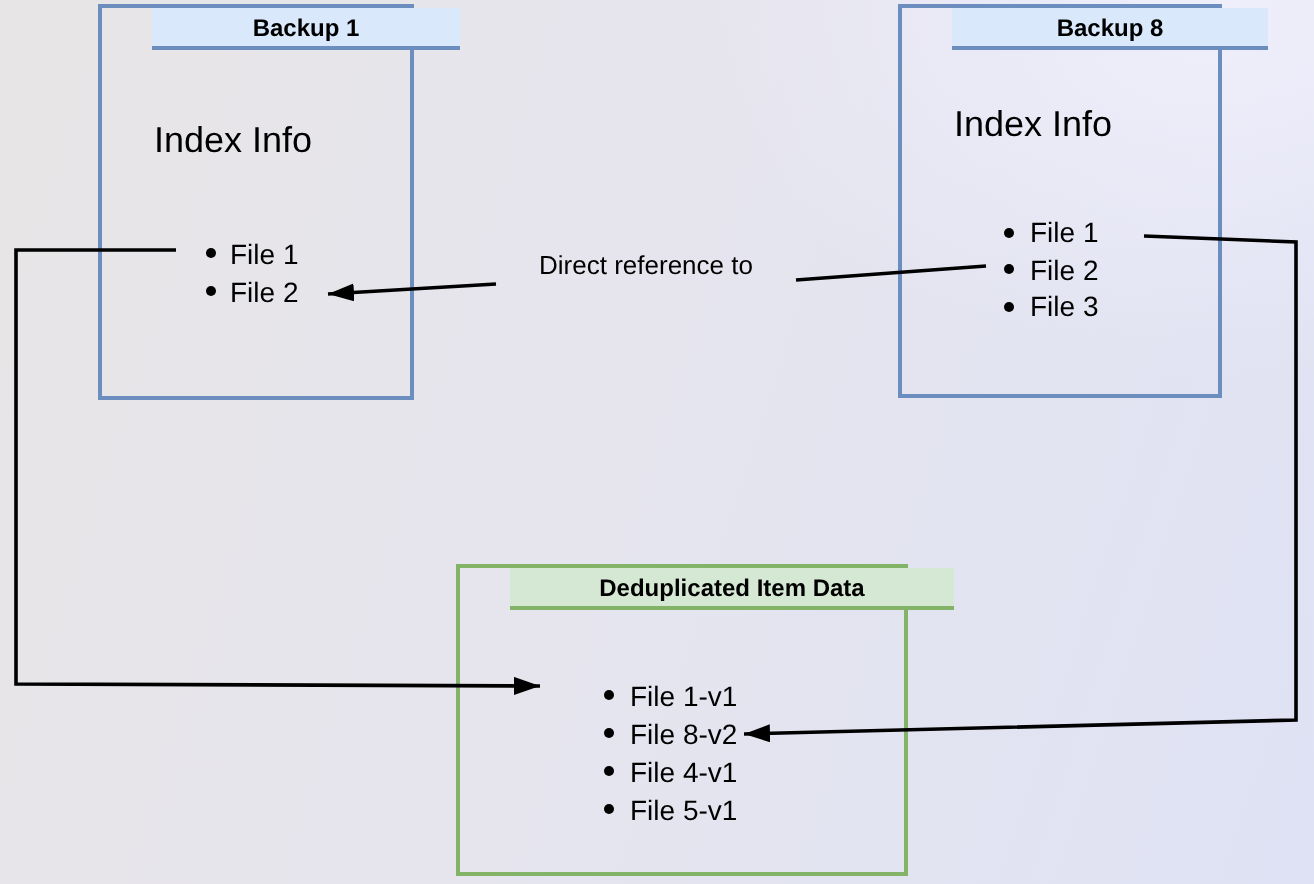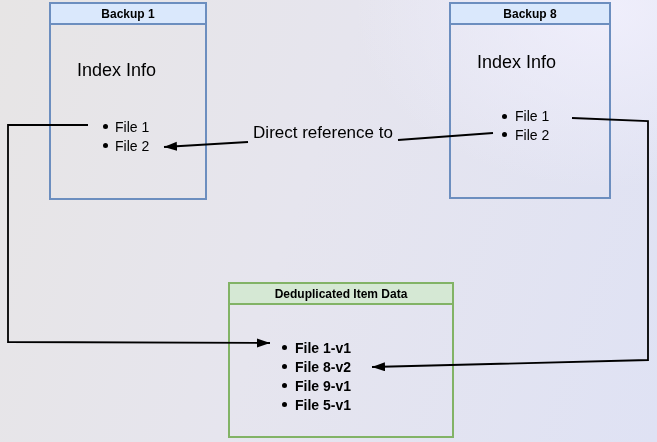--- a/index.html
+++ b/index.html
@@ -9,21 +9,21 @@
     position:relative; width:657px; height:442px; overflow:hidden;
     background:
       radial-gradient(ellipse 420px 300px at 92% 2%, rgba(240,239,252,0.95) 0%, rgba(240,239,252,0) 60%),
       linear-gradient(108deg, #e7e5e5 0%, #e6e5ee 45%, #dfe2f4 100%);
   }
   .node { position:absolute; border:2px solid; background:transparent; }
   .node.blue  { border-color:#6c8ebf; }
   .node.green { border-color:#82b366; }
   .node-header {
     width:100%; height:21px; line-height:20px; text-align:center;
-    font-size:12px; font-weight:bold; border-bottom:2px solid;
+    font-size:12px; font-weight:bold; border-bottom:2px solid;margin-left:25px;
   }
   .blue  .node-header { background:#dae8fc; border-bottom-color:#6c8ebf; }
   .green .node-header { background:#d5e8d4; border-bottom-color:#82b366; }
   .index-label { position:absolute; font-size:18px; line-height:17px; }
   .file-list { position:absolute; left:0; right:0; }
   .file-row { display:flex; align-items:center; }
   .dot { width:5px; height:5px; border-radius:50%; background:#000; flex:0 0 5px; }
   .file-text { font-size:14px; white-space:nowrap; }
 
   #backup1 { left:49px; top:2px; width:158px; height:198px; }
@@ -32,30 +32,30 @@
   #backup1 .file-row { height:19px; }
   #backup1 .dot { margin-right:7px; }
 
   #backup2 { left:449px; top:2px; width:162px; height:197px; }
   #backup2 .index-label { left:26px; top:50px; }
   #backup2 .file-list { top:103px; padding-left:51px; }
   #backup2 .file-row { height:18.5px; }
   #backup2 .dot { margin-right:8px; }
 
   #dedup { left:228px; top:282px; width:226px; height:156px; }
-  #dedup .file-list { top:54px; padding-left:52px;font-weight:bold; }
+  #dedup .file-list { top:54px; padding-left:72px; }
   #dedup .file-row { height:19px; }
   #dedup .dot { margin-right:8px; }
 
   .edges { position:absolute; left:0; top:0; width:657px; height:442px; pointer-events:none; }
   .edge { fill:none; stroke:#000; stroke-width:1.8px; }
 
   .annotation {
     position:absolute; left:323px; top:124px; transform:translateX(-50%);
-    text-align:left; font-size:17px; line-height:17px; white-space:nowrap;
+    text-align:left; font-size:13px; line-height:17px; white-space:nowrap;
   }
 </style>
 </head>
 <body>
 
 <div class="stage">
 
   <div class="node blue" id="backup1">
     <div class="node-header">Backup 1</div>
     <div class="index-label">Index Info</div>
@@ -76,37 +76,41 @@
     <div class="index-label">Index Info</div>
     <div class="file-list">
       <div class="file-row">
         <span class="dot"></span>
         <span class="file-text">File 1</span>
       </div>
       <div class="file-row">
         <span class="dot"></span>
         <span class="file-text">File 2</span>
       </div>
+      <div class="file-row">
+        <span class="dot"></span>
+        <span class="file-text">File 3</span>
+      </div>
     </div>
   </div>
 
   <div class="node green" id="dedup">
     <div class="node-header">Deduplicated Item Data</div>
     <div class="file-list">
       <div class="file-row">
         <span class="dot"></span>
         <span class="file-text">File 1-v1</span>
       </div>
       <div class="file-row">
         <span class="dot"></span>
         <span class="file-text">File 8-v2</span>
       </div>
       <div class="file-row">
         <span class="dot"></span>
-        <span class="file-text">File 9-v1</span>
+        <span class="file-text">File 4-v1</span>
       </div>
       <div class="file-row">
         <span class="dot"></span>
         <span class="file-text">File 5-v1</span>
       </div>
     </div>
   </div>
 
   <svg class="edges" viewBox="0 0 657 442">
     <defs>

